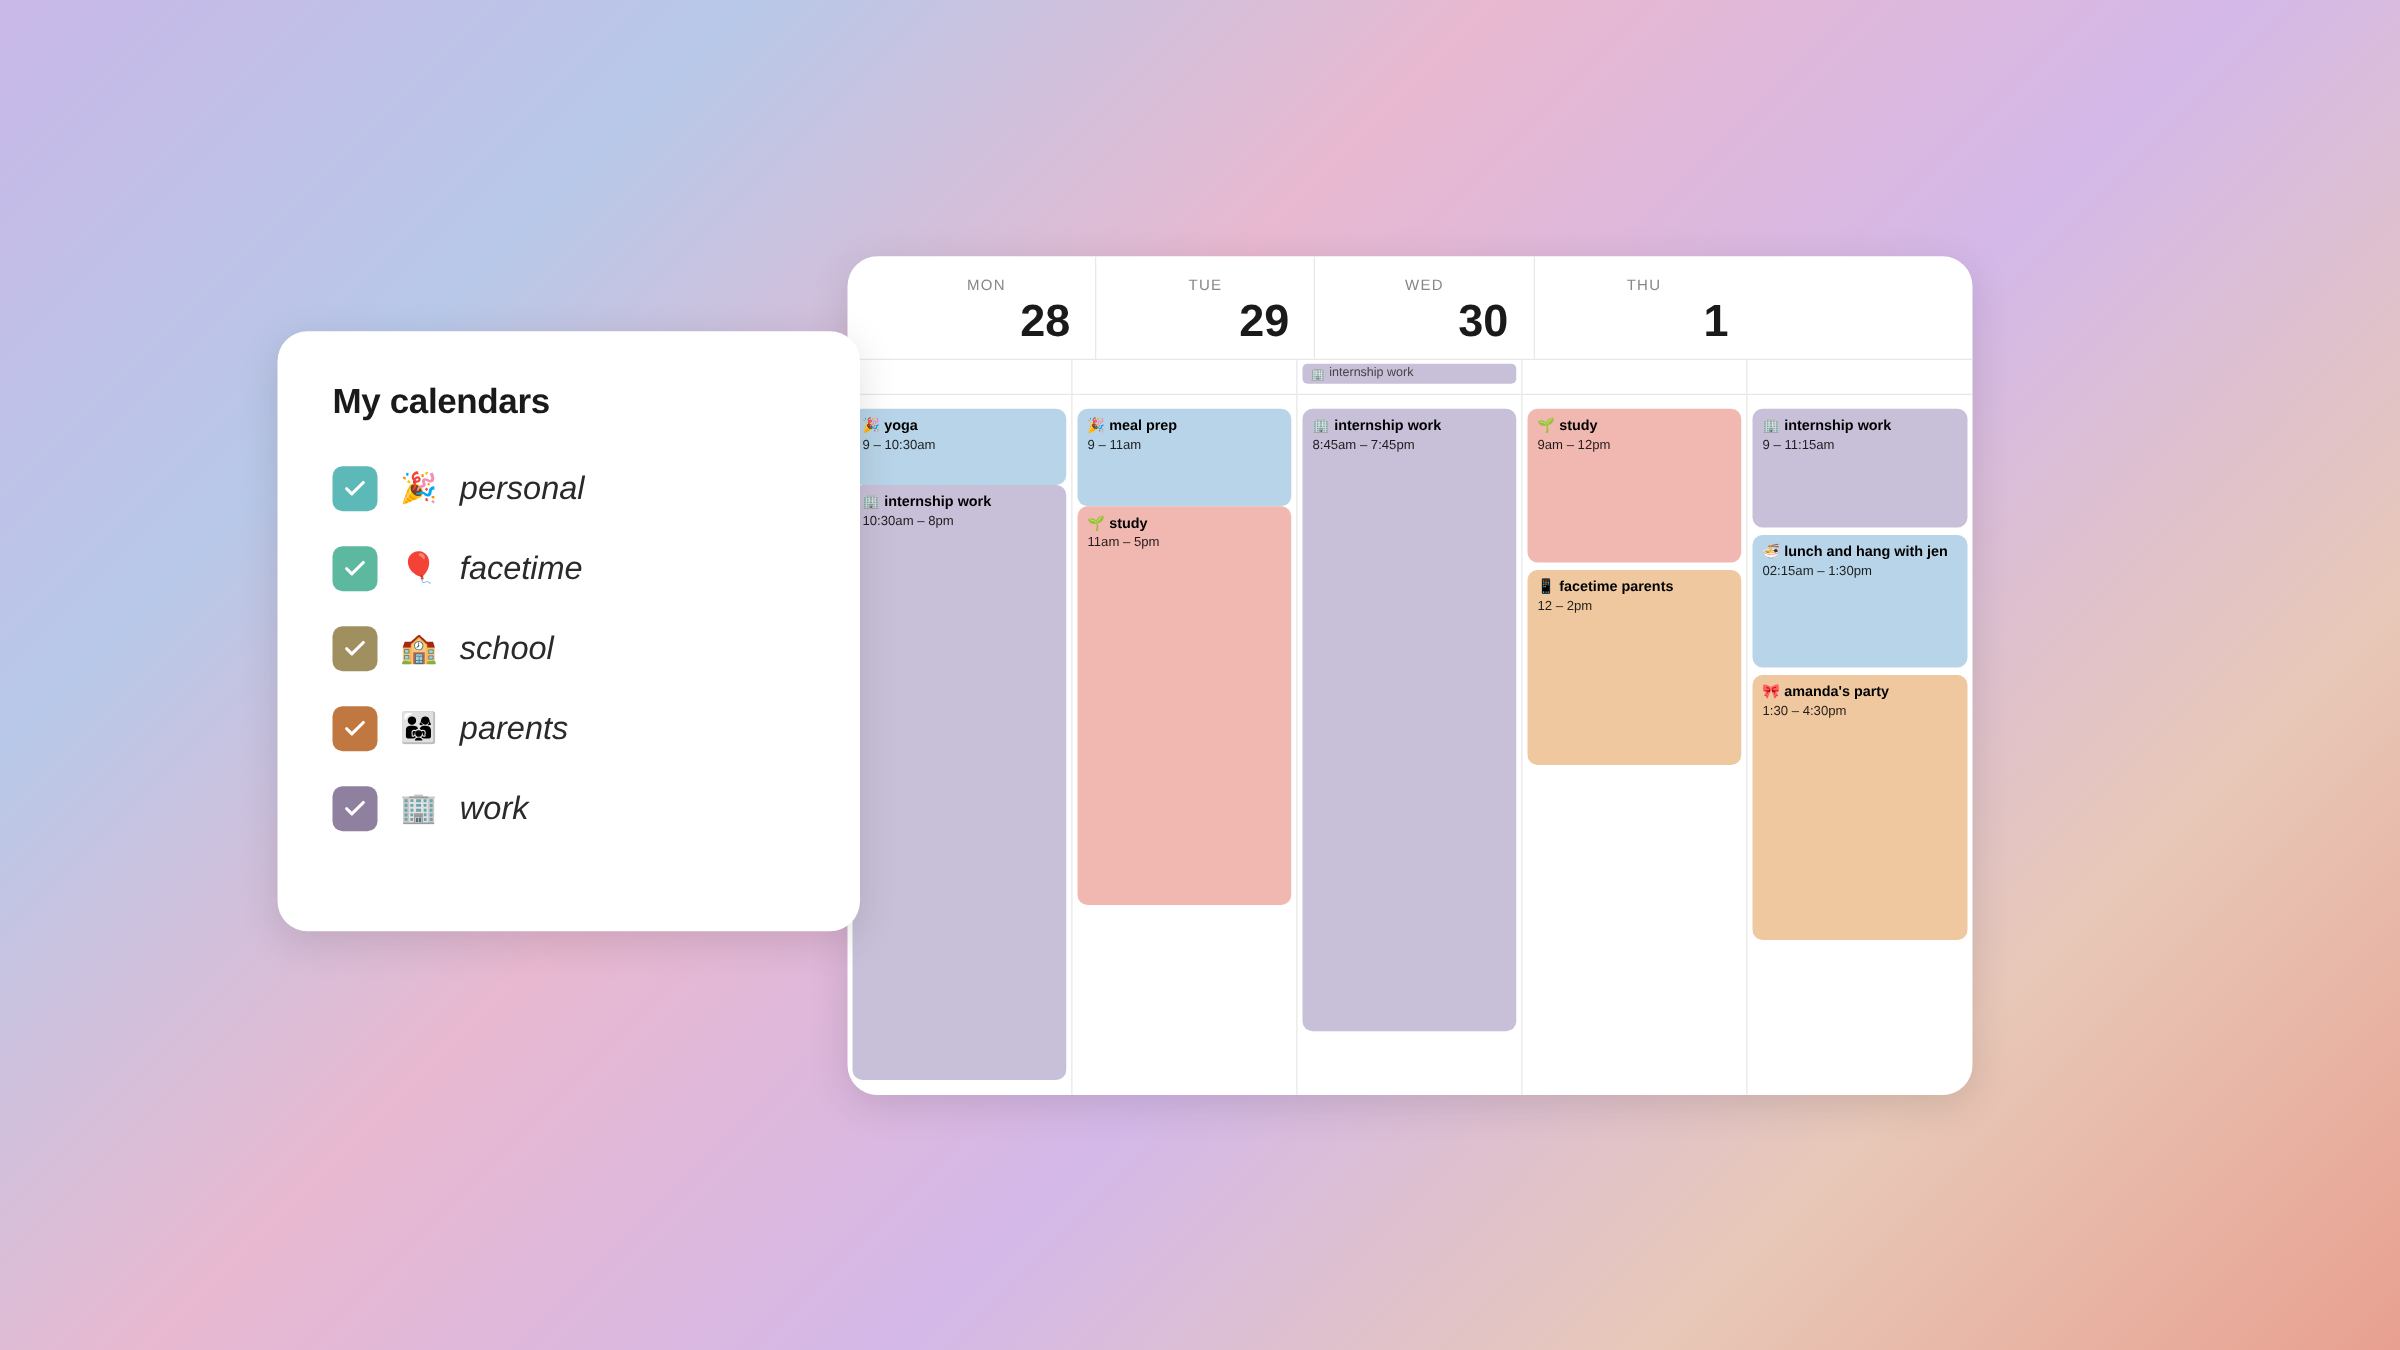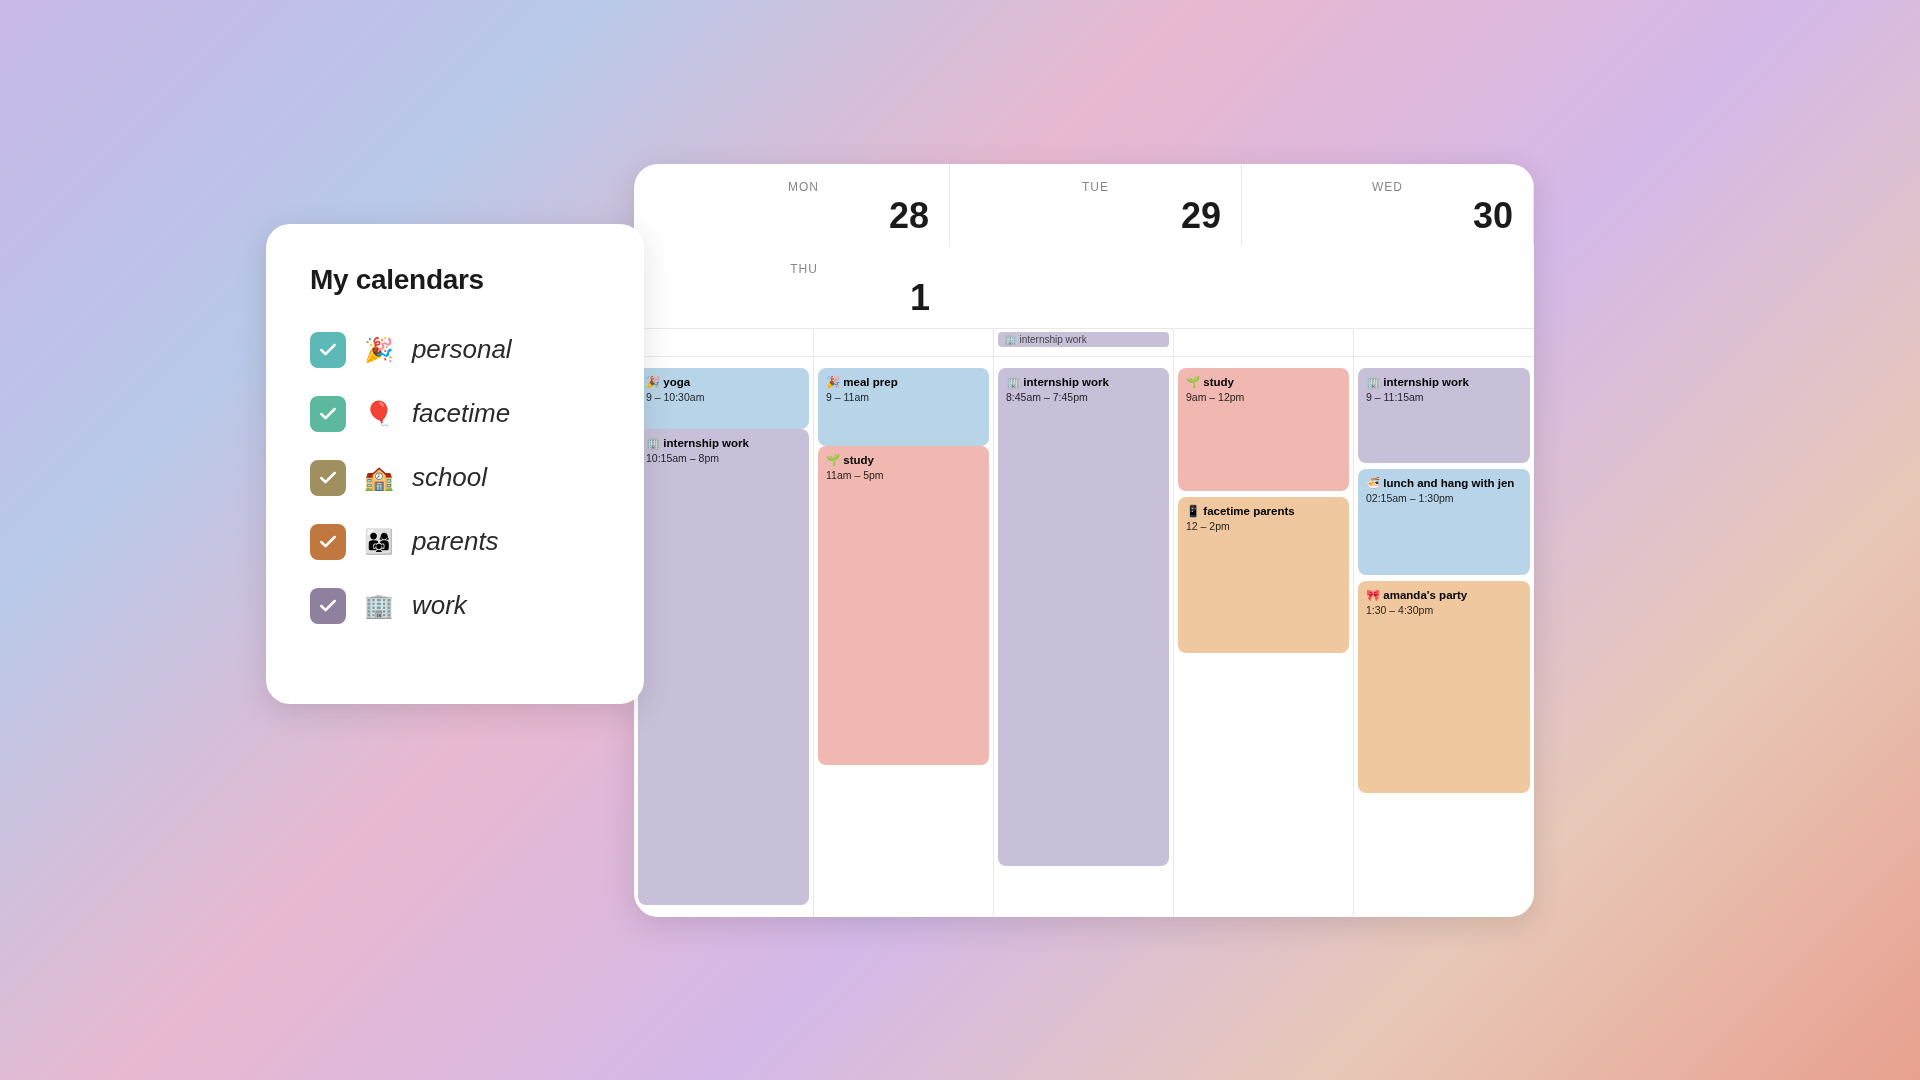--- a/index.html
+++ b/index.html
@@ -24,21 +24,21 @@
       position: relative;
       top: 0;
       left: -60px;
     }
 
     
     .sidebar {
       background: white;
       border-radius: 24px;
       padding: 40px 44px;
-      width: 378px;
+      width: 466px;
       min-height: 480px;
       box-shadow: 0 8px 32px rgba(0,0,0,0.12);
       position: relative;
       z-index: 2;
       margin-top: 60px;
     }
 
     .sidebar-title {
       font-size: 28px;
       font-weight: 600;
@@ -100,21 +100,21 @@
       box-shadow: 0 8px 32px rgba(0,0,0,0.12);
       width: 900px;
       min-height: 620px;
       position: relative;
       z-index: 1;
       margin-left: -10px;
     }
 
     .calendar-header {
       display: grid;
-      grid-template-columns: repeat(3, 1fr);
+      grid-template-columns: repeat(5, 1fr);
       border-bottom: 1px solid #e8e8e8;
       padding-left: 24px;
     }
 
     .day-header {
       padding: 16px 20px 12px;
       text-align: center;
       border-right: 1px solid #e8e8e8;
     }
 
@@ -309,21 +309,21 @@
         <div class="event event-personal" style="top:2%;height:11%;">
           <div class="event-title">
             <span>🎉</span> yoga
           </div>
           <div class="event-time">9 – 10:30am</div>
         </div>
         <div class="event event-work" style="top:13%;height:85%;">
           <div class="event-title">
             <span>🏢</span> internship work
           </div>
-          <div class="event-time">10:15am – 8pm</div>
+          <div class="event-time">10:30am – 8pm</div>
         </div>
       </div>
 
       <div class="day-column">
         <div class="event event-personal" style="top:2%;height:14%;">
           <div class="event-title">
             <span>🎉</span> meal prep
           </div>
           <div class="event-time">9 – 11am</div>
         </div>

